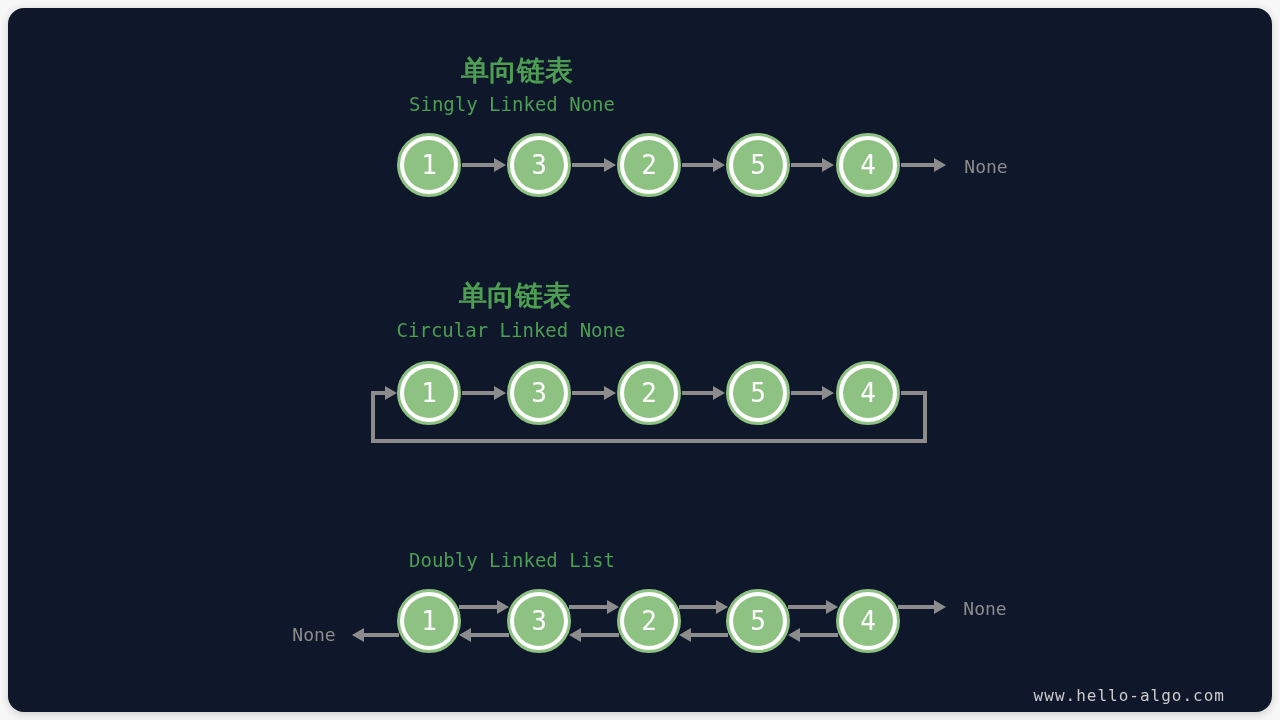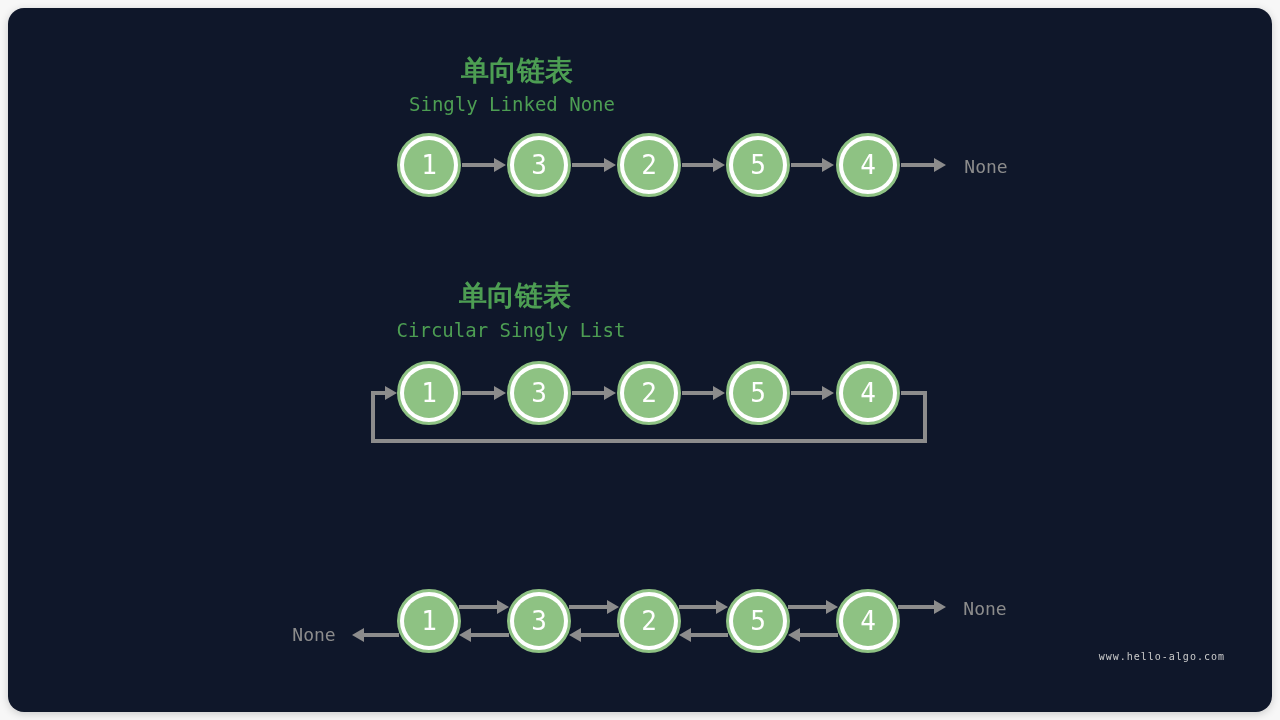--- a/index.html
+++ b/index.html
@@ -46,22 +46,22 @@
     content:"";position:absolute;left:-12px;top:50%;transform:translateY(-50%);
     border-right:12px solid var(--arrow-gray);
     border-top:7px solid transparent;border-bottom:7px solid transparent;
   }
   .loop-seg{position:absolute;background:var(--arrow-gray);z-index:0;}
   .none-label{
     position:absolute;transform:translate(-50%,-50%);
     font-size:18px;color:var(--arrow-gray);white-space:nowrap;
   }
   .watermark{
-    position:absolute;right:47px;top:648px;transform:translateY(-50%);
-    font-size:10px;color:var(--watermark-gray);letter-spacing:1px;white-space:nowrap;
+    position:absolute;right:47px;top:687px;transform:translateY(-50%);
+    font-size:16px;color:var(--watermark-gray);letter-spacing:1px;white-space:nowrap;
   }
 </style>
 </head>
 <body>
 
 <div class="stage">
   <div class="card">
 
     <div class="title-zh" style="left:509px;top:63px">单向链表</div>
     <div class="title-en" style="left:504px;top:96px">Singly Linked None</div>
@@ -83,21 +83,21 @@
       </div>
 
     <div class="arr right" style="left:454px;top:155px;width:32px"></div>
     <div class="arr right" style="left:564px;top:155px;width:32px"></div>
     <div class="arr right" style="left:674px;top:155px;width:31px"></div>
     <div class="arr right" style="left:783px;top:155px;width:31px"></div>
     <div class="arr right" style="left:893px;top:155px;width:33px"></div>
     <div class="none-label" style="left:978px;top:158px">None</div>
 
     <div class="title-zh" style="left:507px;top:288px">单向链表</div>
-    <div class="title-en" style="left:503px;top:322px">Circular Singly List</div>
+    <div class="title-en" style="left:503px;top:322px">Circular Linked None</div>
 
     <div class="node" style="left:421px;top:385px">
         <div class="node-inner">1</div>
       </div>
     <div class="node" style="left:531px;top:385px">
         <div class="node-inner">3</div>
       </div>
     <div class="node" style="left:641px;top:385px">
         <div class="node-inner">2</div>
       </div>
@@ -112,20 +112,21 @@
     <div class="arr right" style="left:564px;top:383px;width:32px"></div>
     <div class="arr right" style="left:674px;top:383px;width:31px"></div>
     <div class="arr right" style="left:783px;top:383px;width:31px"></div>
 
     <div class="loop-seg" style="left:893px;top:383px;width:26px;height:4px"></div>
     <div class="loop-seg" style="left:915px;top:383px;width:4px;height:52px"></div>
     <div class="loop-seg" style="left:363px;top:431px;width:556px;height:4px"></div>
     <div class="loop-seg" style="left:363px;top:383px;width:4px;height:52px"></div>
     <div class="arr right" style="left:365px;top:383px;width:12px"></div>
 
+    <div class="title-en" style="left:504px;top:552px">Doubly Linked List</div>
 
     <div class="node" style="left:421px;top:613px">
         <div class="node-inner">1</div>
       </div>
     <div class="node" style="left:531px;top:613px">
         <div class="node-inner">3</div>
       </div>
     <div class="node" style="left:641px;top:613px">
         <div class="node-inner">2</div>
       </div>

